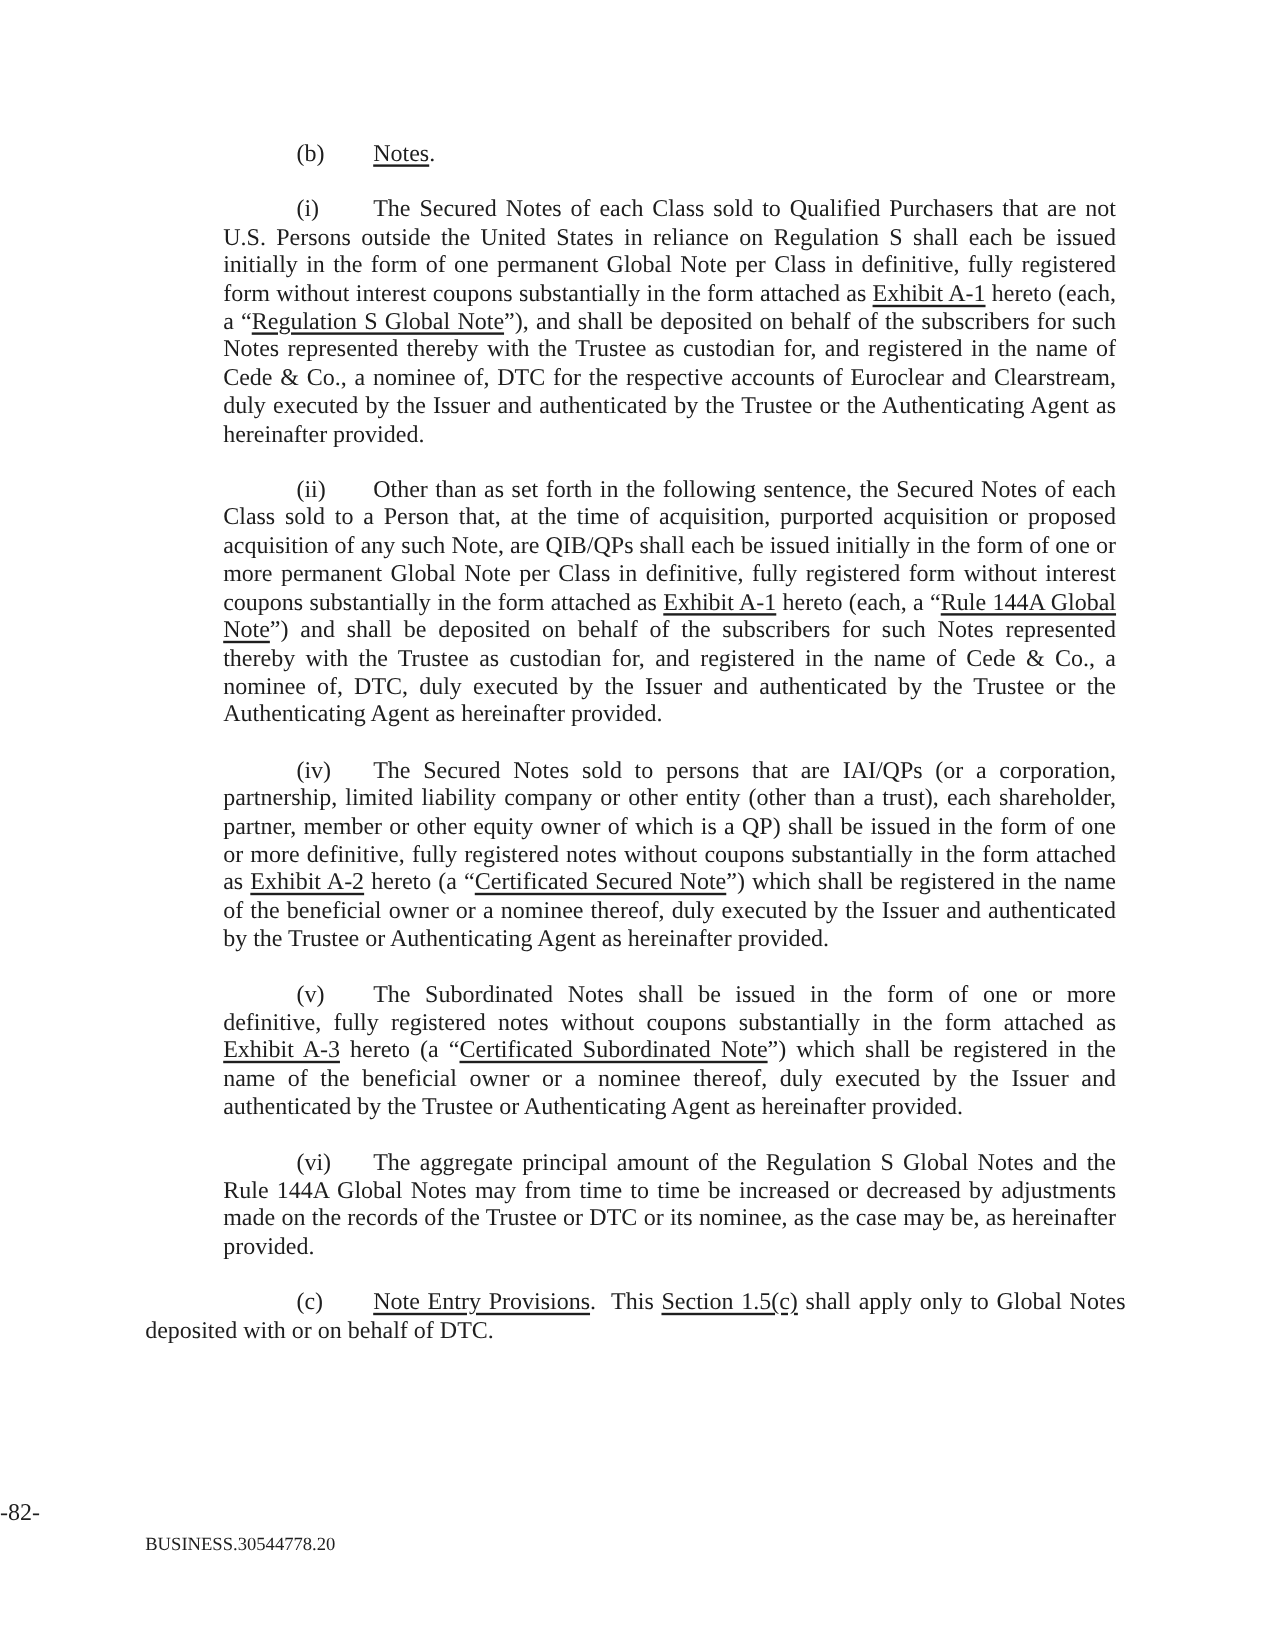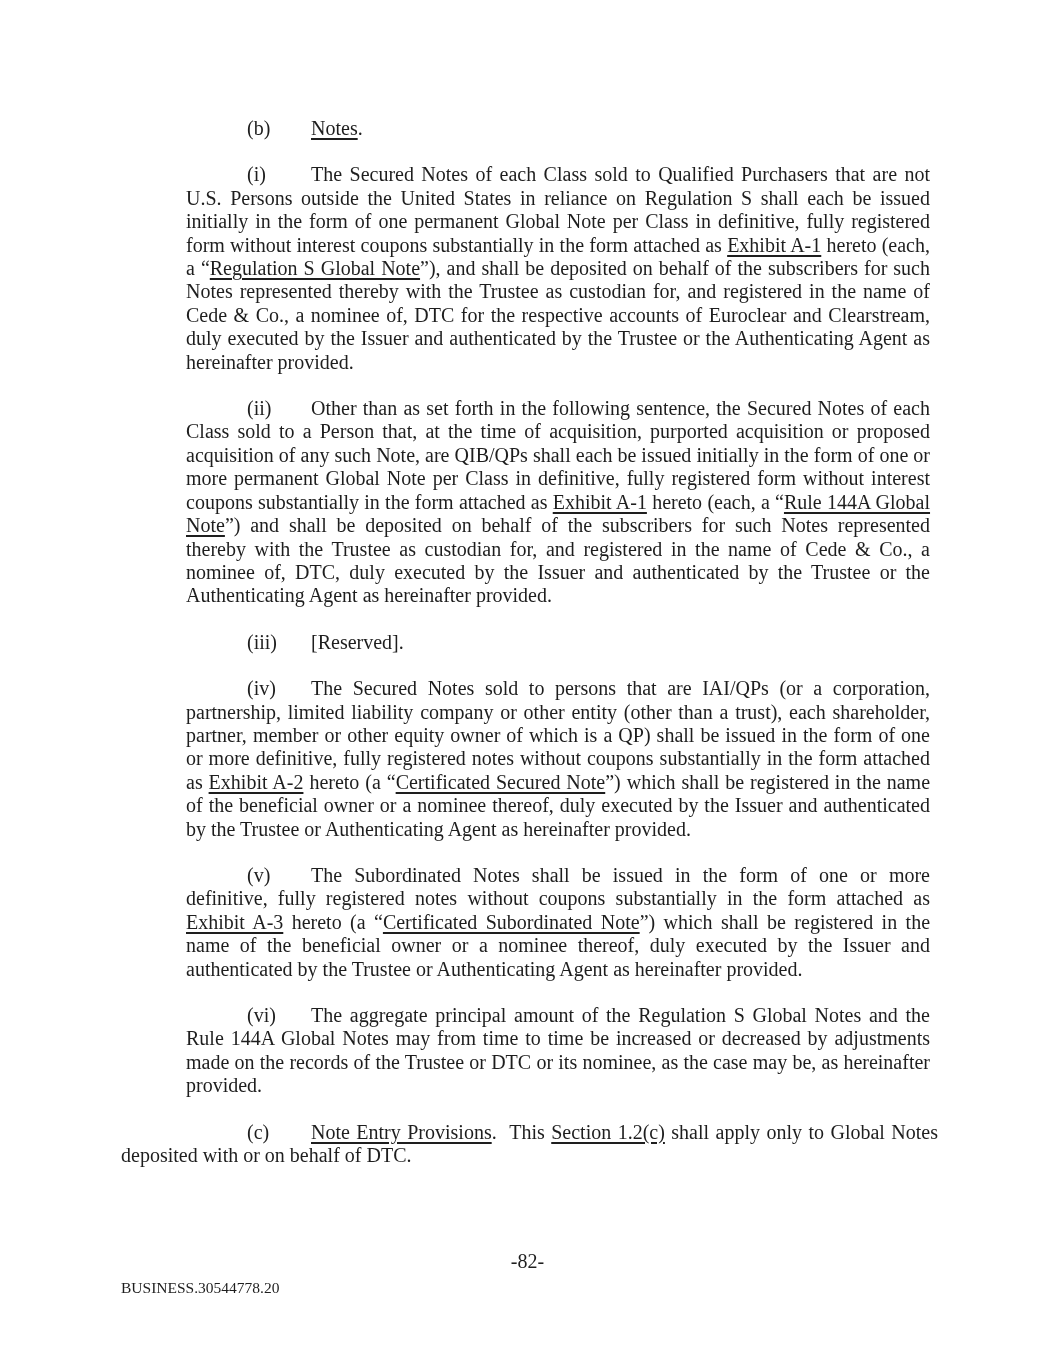--- a/index.html
+++ b/index.html
@@ -44,21 +44,20 @@
   }
   .u {
     text-decoration: underline;
     text-underline-offset: 3px;
   }
   .page-number {
     position: absolute;
     top: 1250px;
     left: 0;
     width: 100%;
-    text-align: center;
     font-size: 20px;
   }
   .doc-id {
     position: absolute;
     top: 1276px;
     left: 121px;
     font-size: 15.5px;
   }
 </style>
 </head>
@@ -66,28 +65,27 @@
 
 <div class="page">
   <div class="content">
 
     <p class="para sub"><span class="label">(b)</span><span><span class="u">Notes</span><span>.</span></span></p>
 
     <p class="para sub"><span class="label">(i)</span><span><span>The Secured Notes of each Class sold to Qualified Purchasers that are not U.S. Persons outside the United States in reliance on Regulation S shall each be issued initially in the form of one permanent Global Note per Class in definitive, fully registered form without interest coupons substantially in the form attached as </span><span class="u">Exhibit A-1</span><span> hereto (each, a “</span><span class="u">Regulation S Global Note</span><span>”), and shall be deposited on behalf of the subscribers for such Notes represented thereby with the Trustee as custodian for, and registered in the name of Cede &amp; Co., a nominee of, DTC for the respective accounts of Euroclear and Clearstream, duly executed by the Issuer and authenticated by the Trustee or the Authenticating Agent as hereinafter provided.</span></span></p>
 
     <p class="para sub"><span class="label">(ii)</span><span><span>Other than as set forth in the following sentence, the Secured Notes of each Class sold to a Person that, at the time of acquisition, purported acquisition or proposed acquisition of any such Note, are QIB/QPs shall each be issued initially in the form of one or more permanent Global Note per Class in definitive, fully registered form without interest coupons substantially in the form attached as </span><span class="u">Exhibit A-1</span><span> hereto (each, a “</span><span class="u">Rule 144A Global Note</span><span>”) and shall be deposited on behalf of the subscribers for such Notes represented thereby with the Trustee as custodian for, and registered in the name of Cede &amp; Co., a nominee of, DTC, duly executed by the Issuer and authenticated by the Trustee or the Authenticating Agent as hereinafter provided.</span></span></p>
 
-    <p class="para sub"><span class="label">(iii)</span><span><span>[Reserved].</span></span></p>
 
     <p class="para sub"><span class="label">(iv)</span><span><span>The Secured Notes sold to persons that are IAI/QPs (or a corporation, partnership, limited liability company or other entity (other than a trust), each shareholder, partner, member or other equity owner of which is a QP) shall be issued in the form of one or more definitive, fully registered notes without coupons substantially in the form attached as </span><span class="u">Exhibit A-2</span><span> hereto (a “</span><span class="u">Certificated Secured Note</span><span>”) which shall be registered in the name of the beneficial owner or a nominee thereof, duly executed by the Issuer and authenticated by the Trustee or Authenticating Agent as hereinafter provided.</span></span></p>
 
     <p class="para sub"><span class="label">(v)</span><span><span>The Subordinated Notes shall be issued in the form of one or more definitive, fully registered notes without coupons substantially in the form attached as </span><span class="u">Exhibit A-3</span><span> hereto (a “</span><span class="u">Certificated Subordinated Note</span><span>”) which shall be registered in the name of the beneficial owner or a nominee thereof, duly executed by the Issuer and authenticated by the Trustee or Authenticating Agent as hereinafter provided.</span></span></p>
 
     <p class="para sub"><span class="label">(vi)</span><span><span>The aggregate principal amount of the Regulation S Global Notes and the Rule 144A Global Notes may from time to time be increased or decreased by adjustments made on the records of the Trustee or DTC or its nominee, as the case may be, as hereinafter provided.</span></span></p>
 
-    <p class="para"><span class="label">(c)</span><span><span class="u">Note Entry Provisions</span><span>.&nbsp; This </span><span class="u">Section 1.2(c)</span><span> shall apply only to Global Notes deposited with or on behalf of DTC.</span></span></p>
+    <p class="para"><span class="label">(c)</span><span><span class="u">Note Entry Provisions</span><span>.&nbsp; This </span><span class="u">Section 1.5(c)</span><span> shall apply only to Global Notes deposited with or on behalf of DTC.</span></span></p>
 
 
   </div>
 
   <div class="page-number">-82-</div>
   <div class="doc-id">BUSINESS.30544778.20</div>
 </div>
 
 </body></html>

